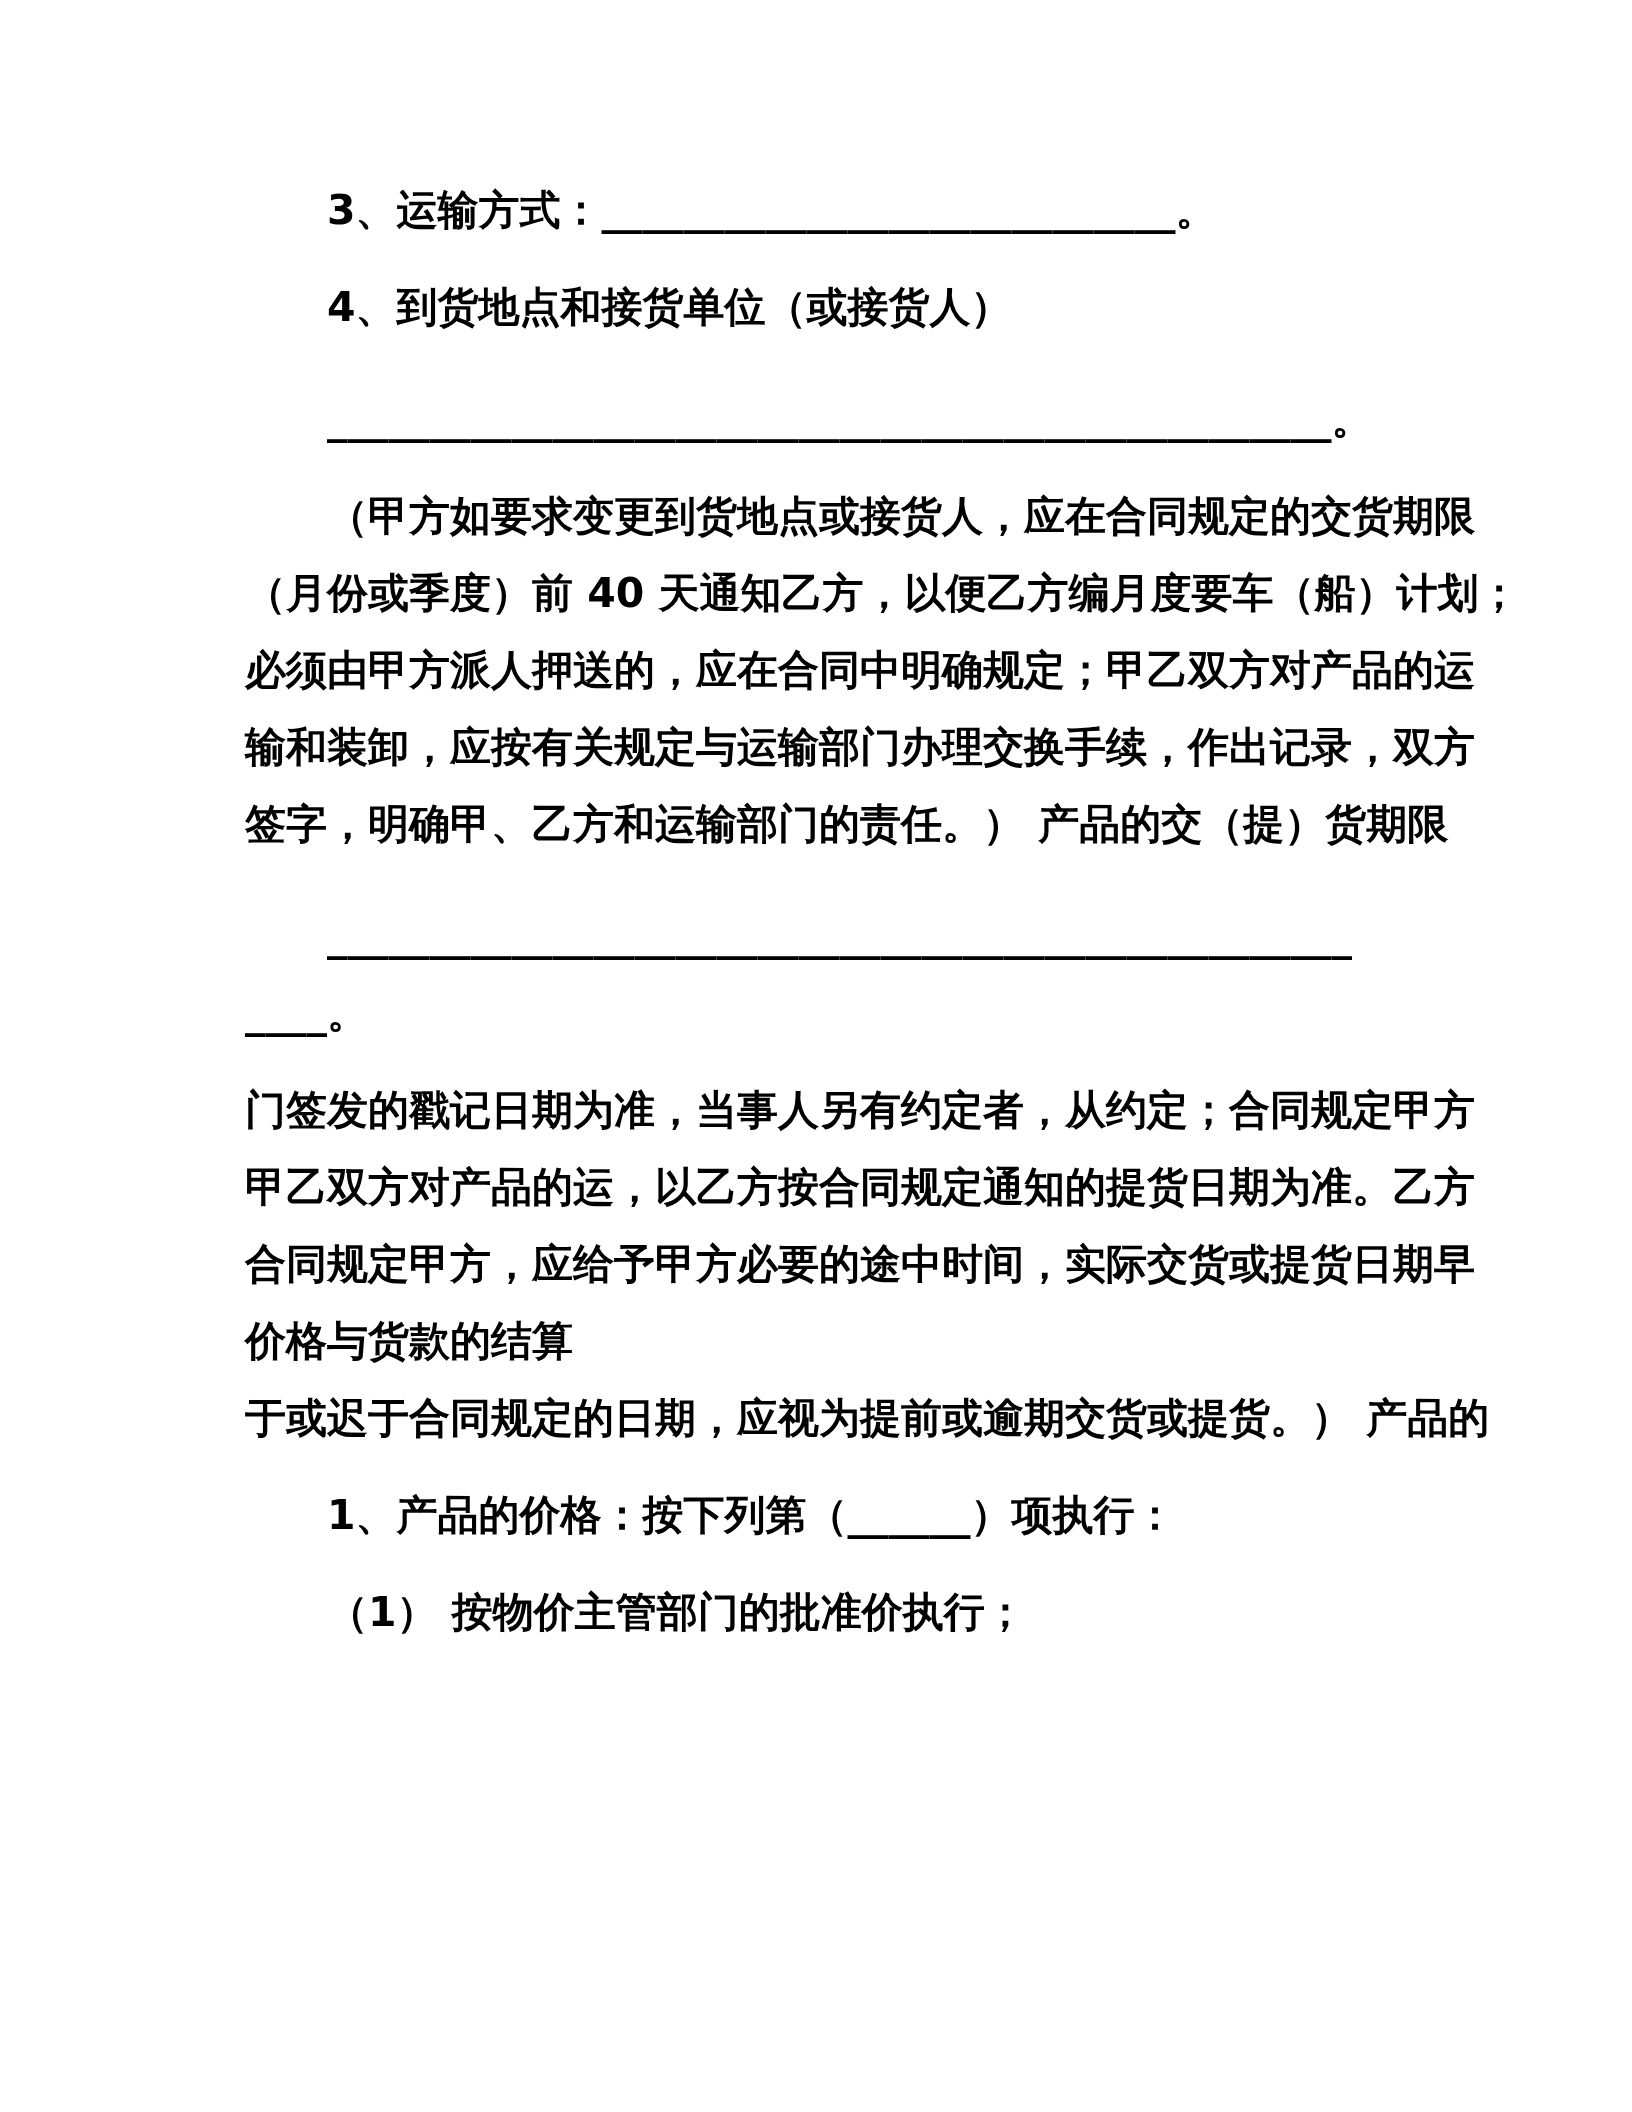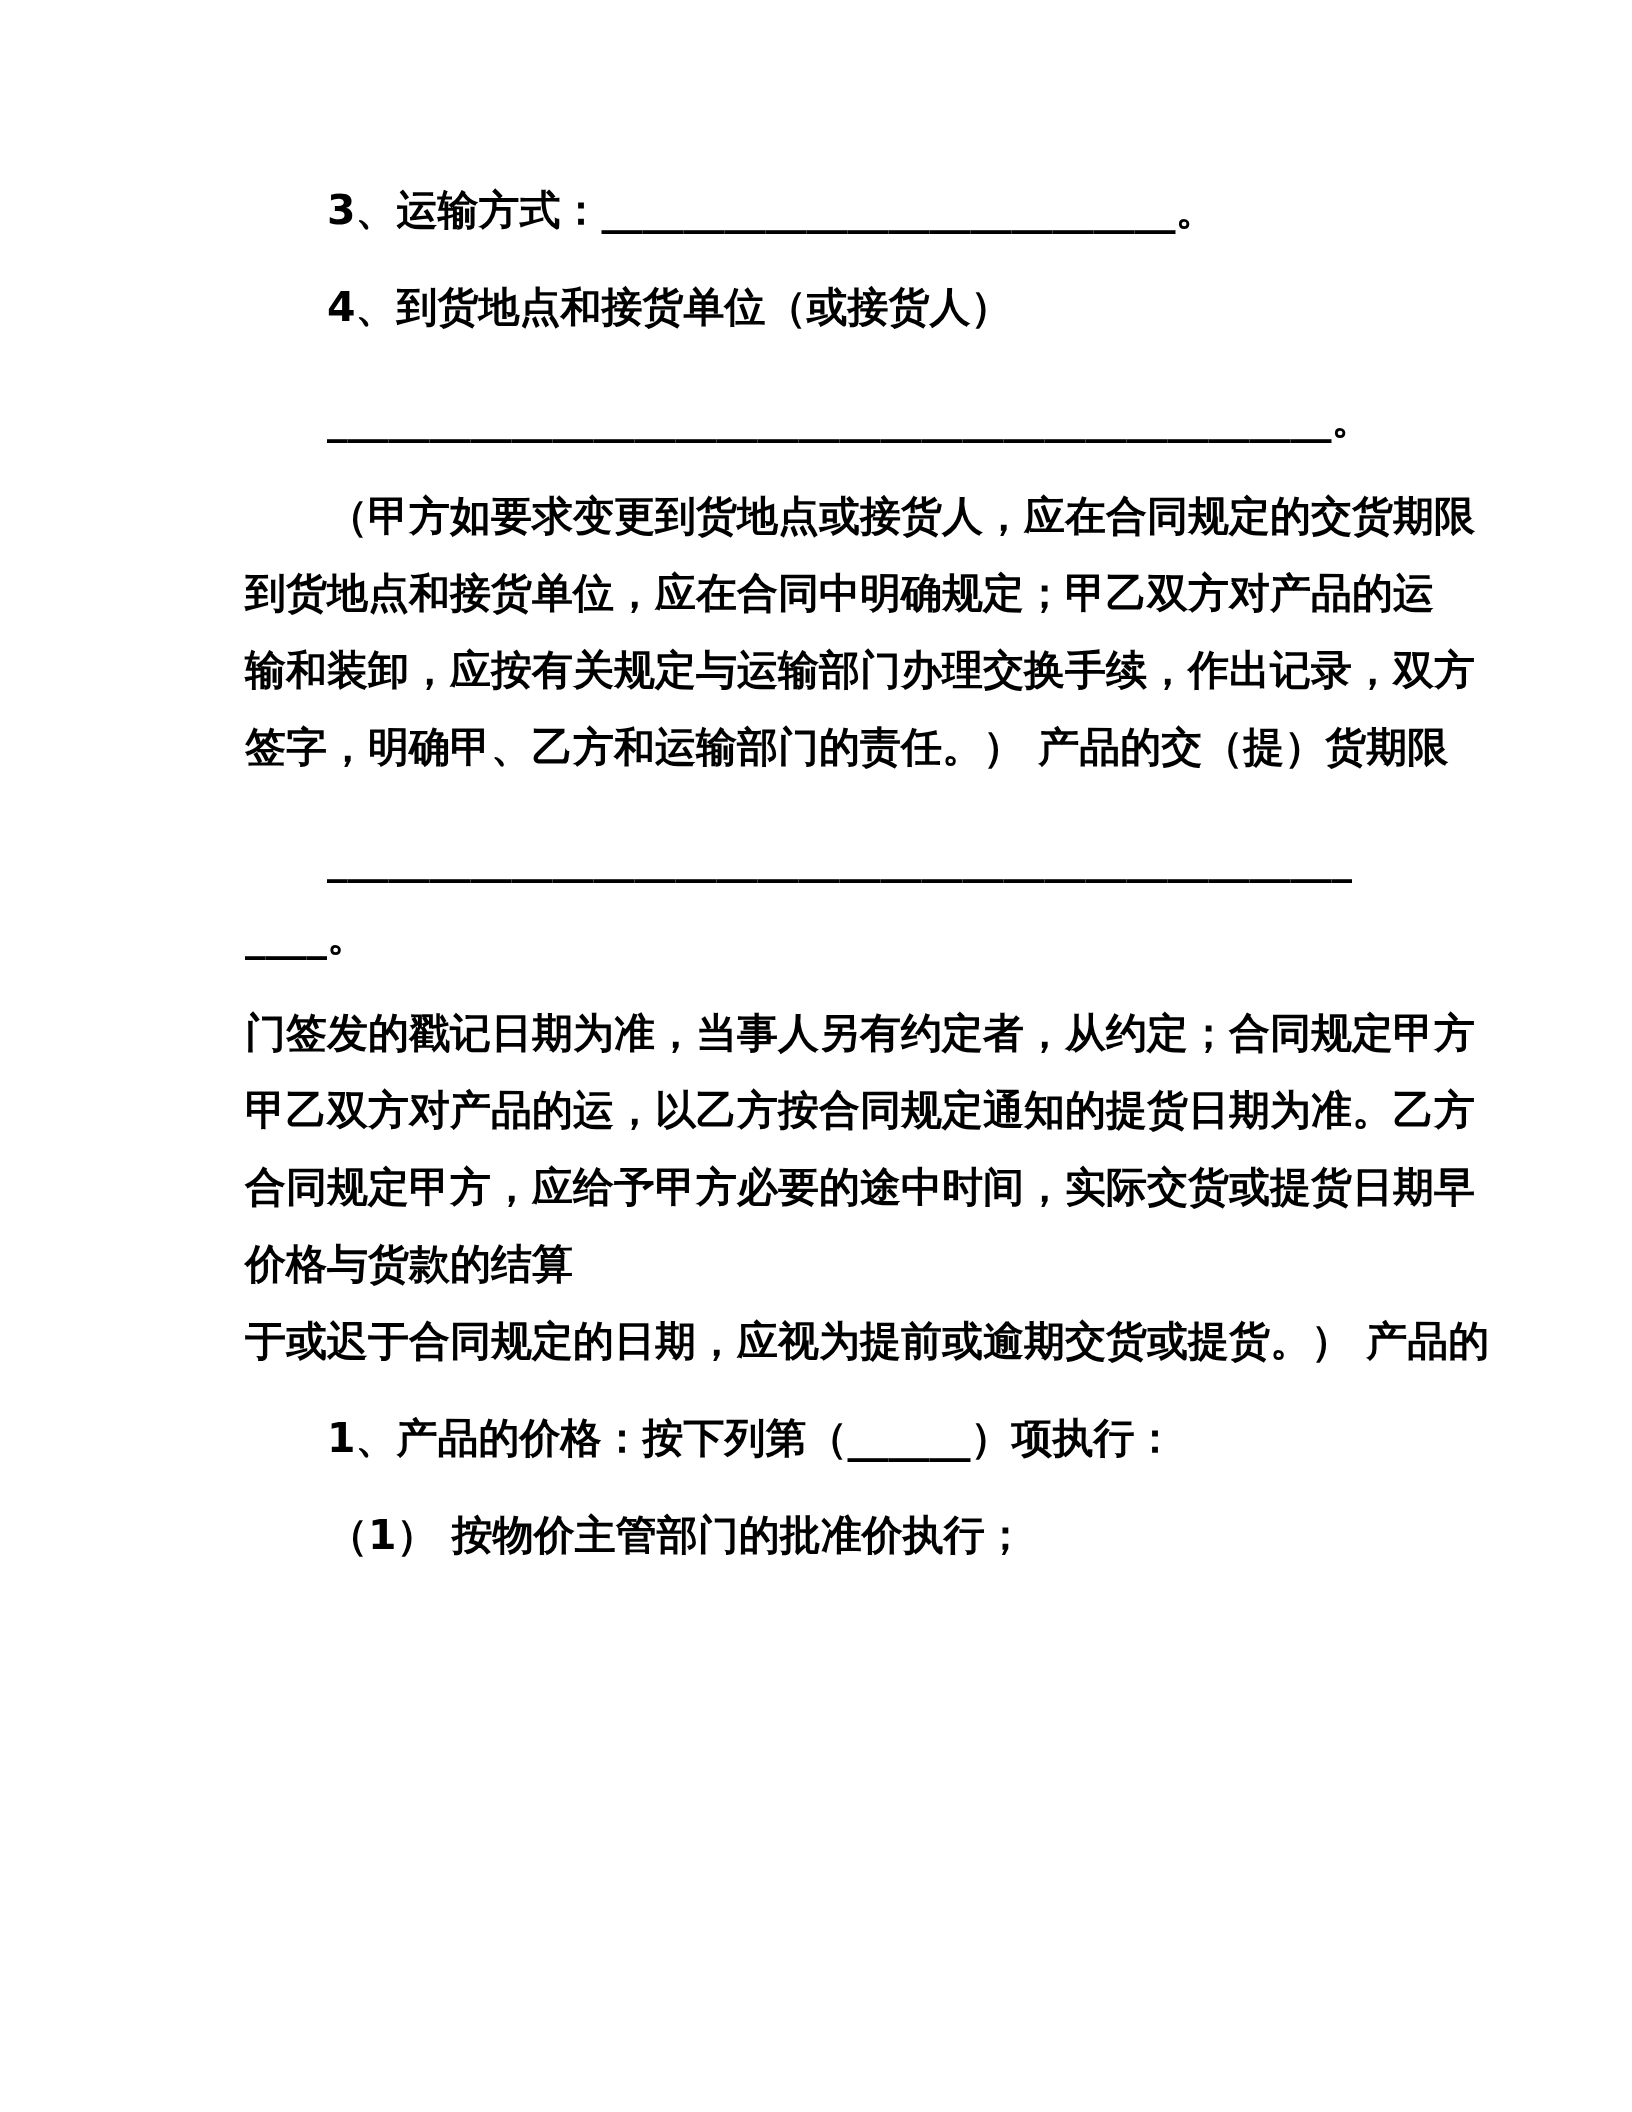--- a/index.html
+++ b/index.html
@@ -43,21 +43,22 @@
         <div class="line indent">3、运输方式：____________________________。</div>
       </div>
       <div class="para">
         <div class="line indent">4、到货地点和接货单位（或接货人）</div>
       </div>
       <div class="para">
         <div class="line indent">_________________________________________________。</div>
       </div>
       <div class="para">
         <div class="line indent">（甲方如要求变更到货地点或接货人，应在合同规定的交货期限</div>
-        <div class="line">到货地点和接货单位，应在合同中明确规定；甲乙双方对产品的运</div>
+        <div class="line">（月份或季度）前 40 天通知乙方，以便乙方编月度要车（船）计划；</div>
+        <div class="line">必须由甲方派人押送的，应在合同中明确规定；甲乙双方对产品的运</div>
         <div class="line">输和装卸，应按有关规定与运输部门办理交换手续，作出记录，双方</div>
         <div class="line">签字，明确甲、乙方和运输部门的责任。） 产品的交（提）货期限</div>
       </div>
       <div class="para">
         <div class="line indent">__________________________________________________</div>
         <div class="line">____。</div>
       </div>
       <div class="para">
         <div class="line">门签发的戳记日期为准，当事人另有约定者，从约定；合同规定甲方</div>
         <div class="line">甲乙双方对产品的运，以乙方按合同规定通知的提货日期为准。乙方</div>

